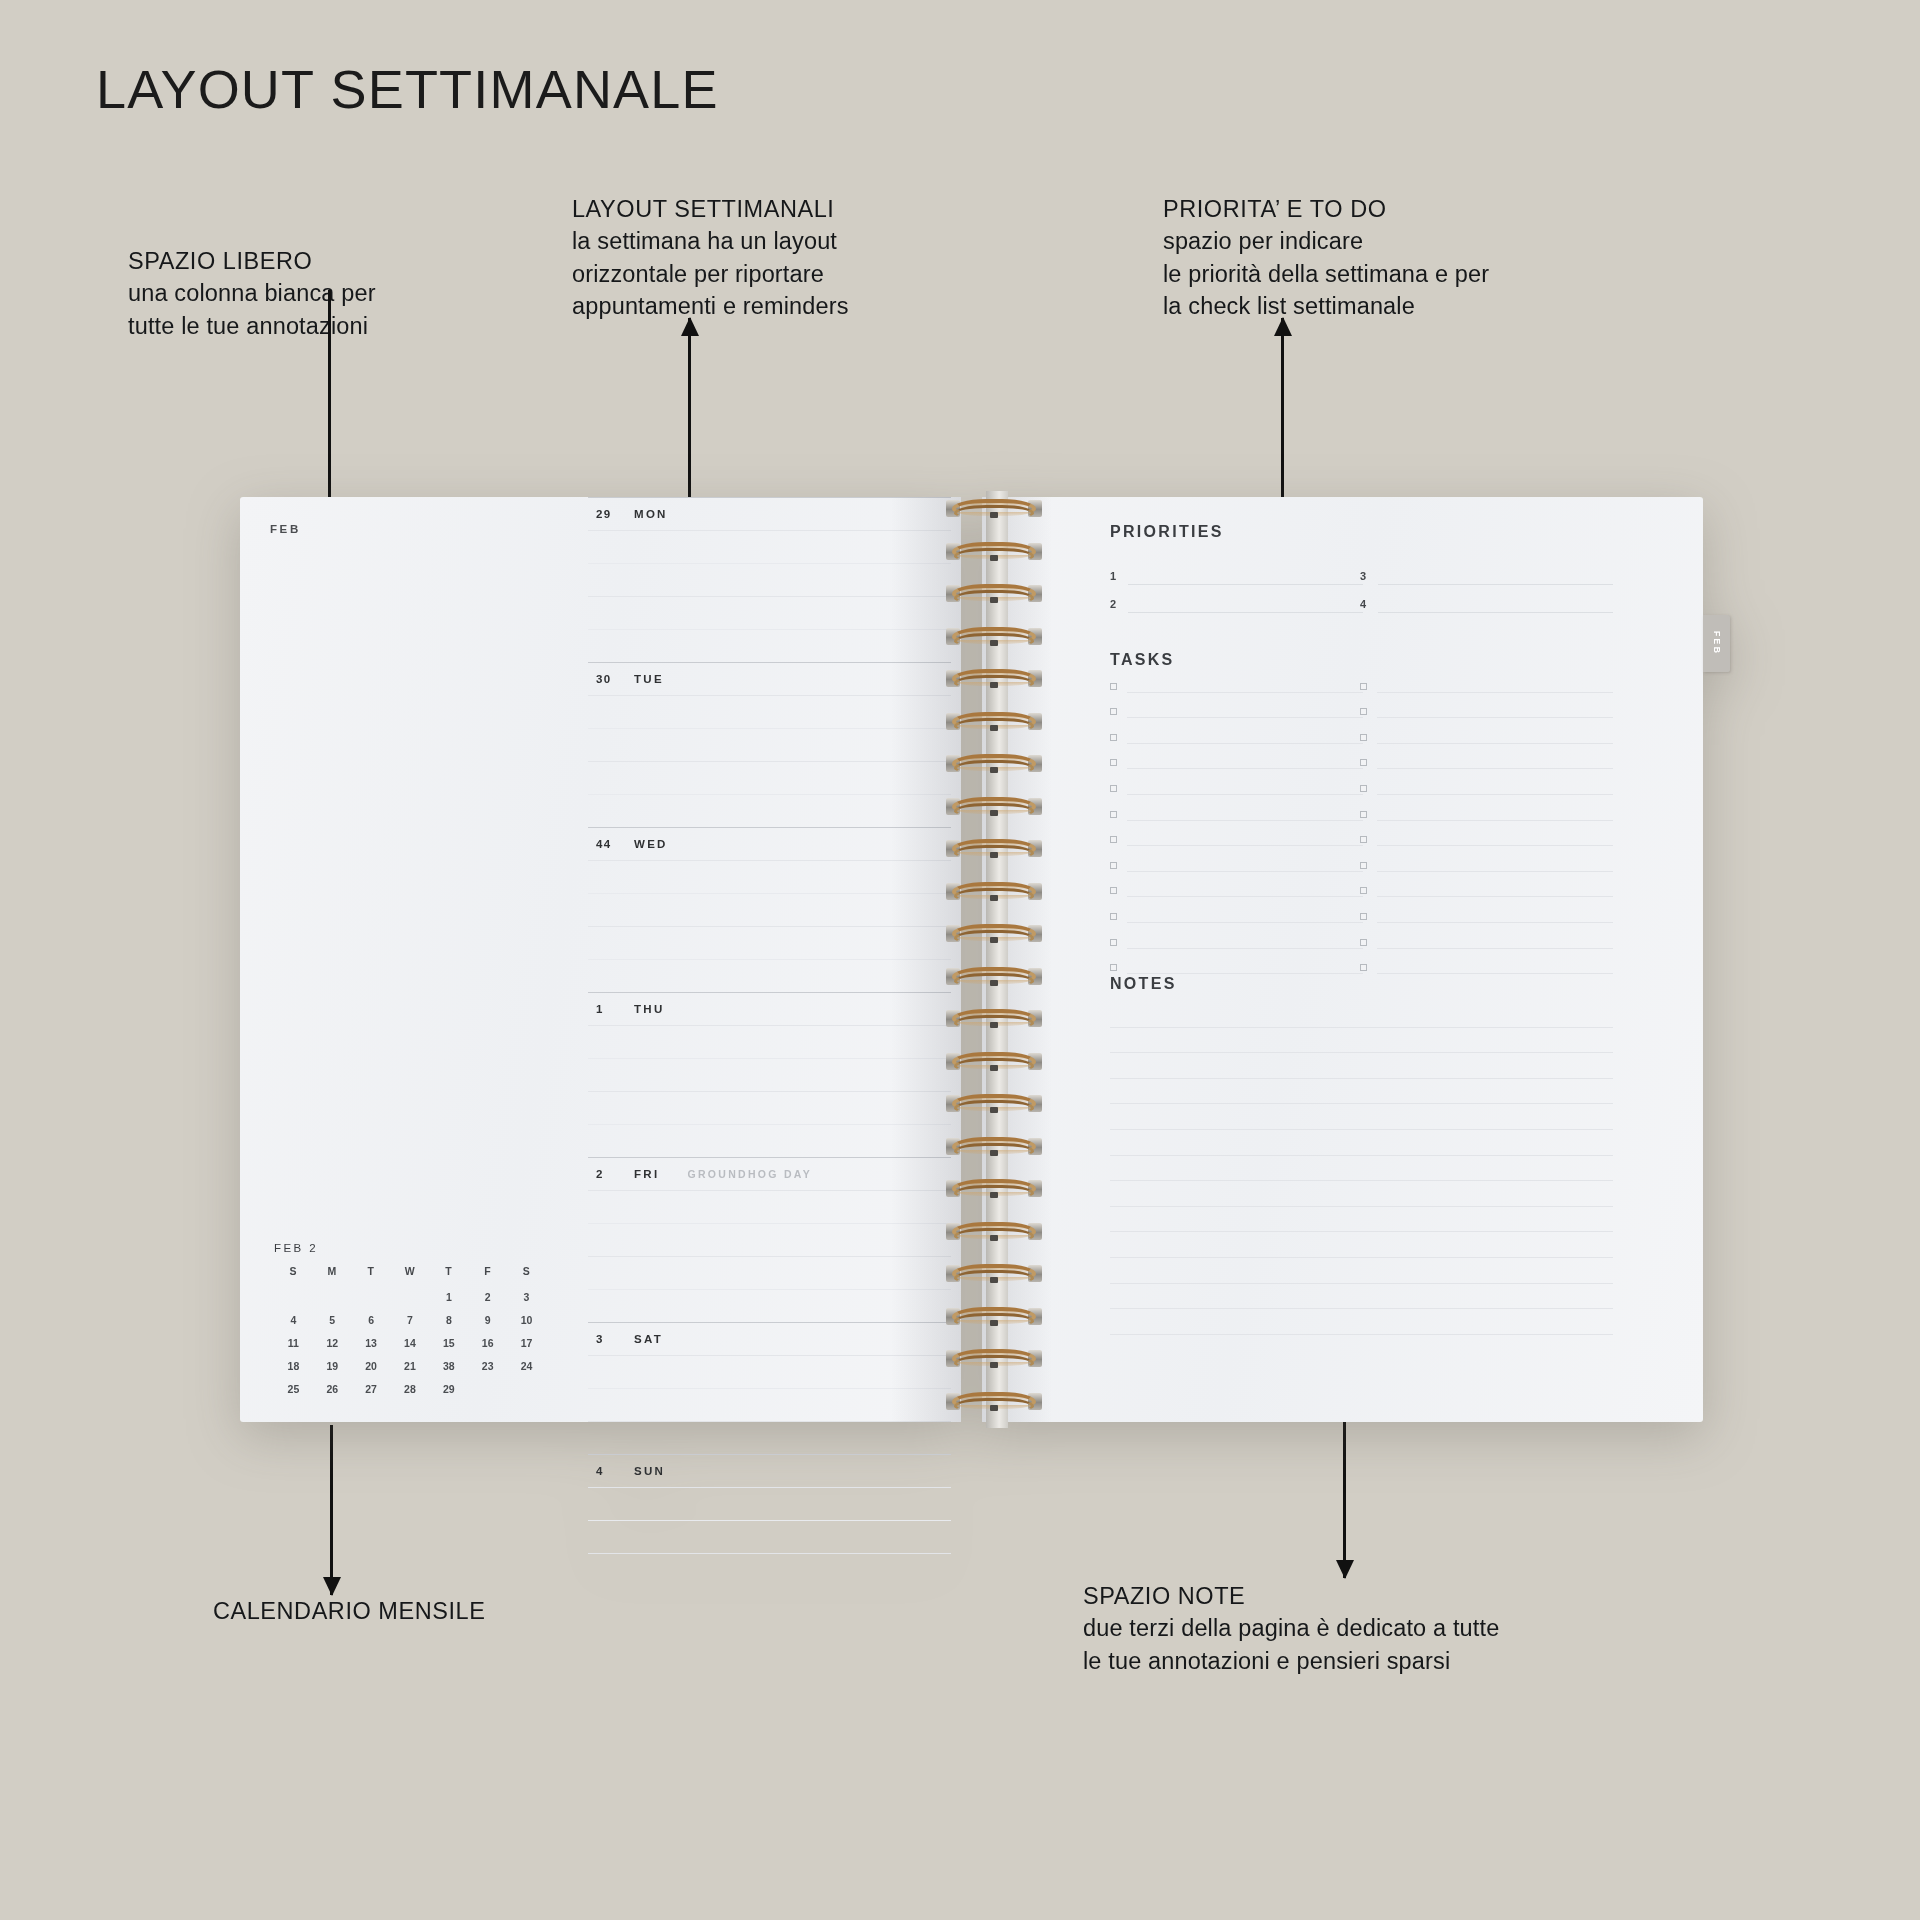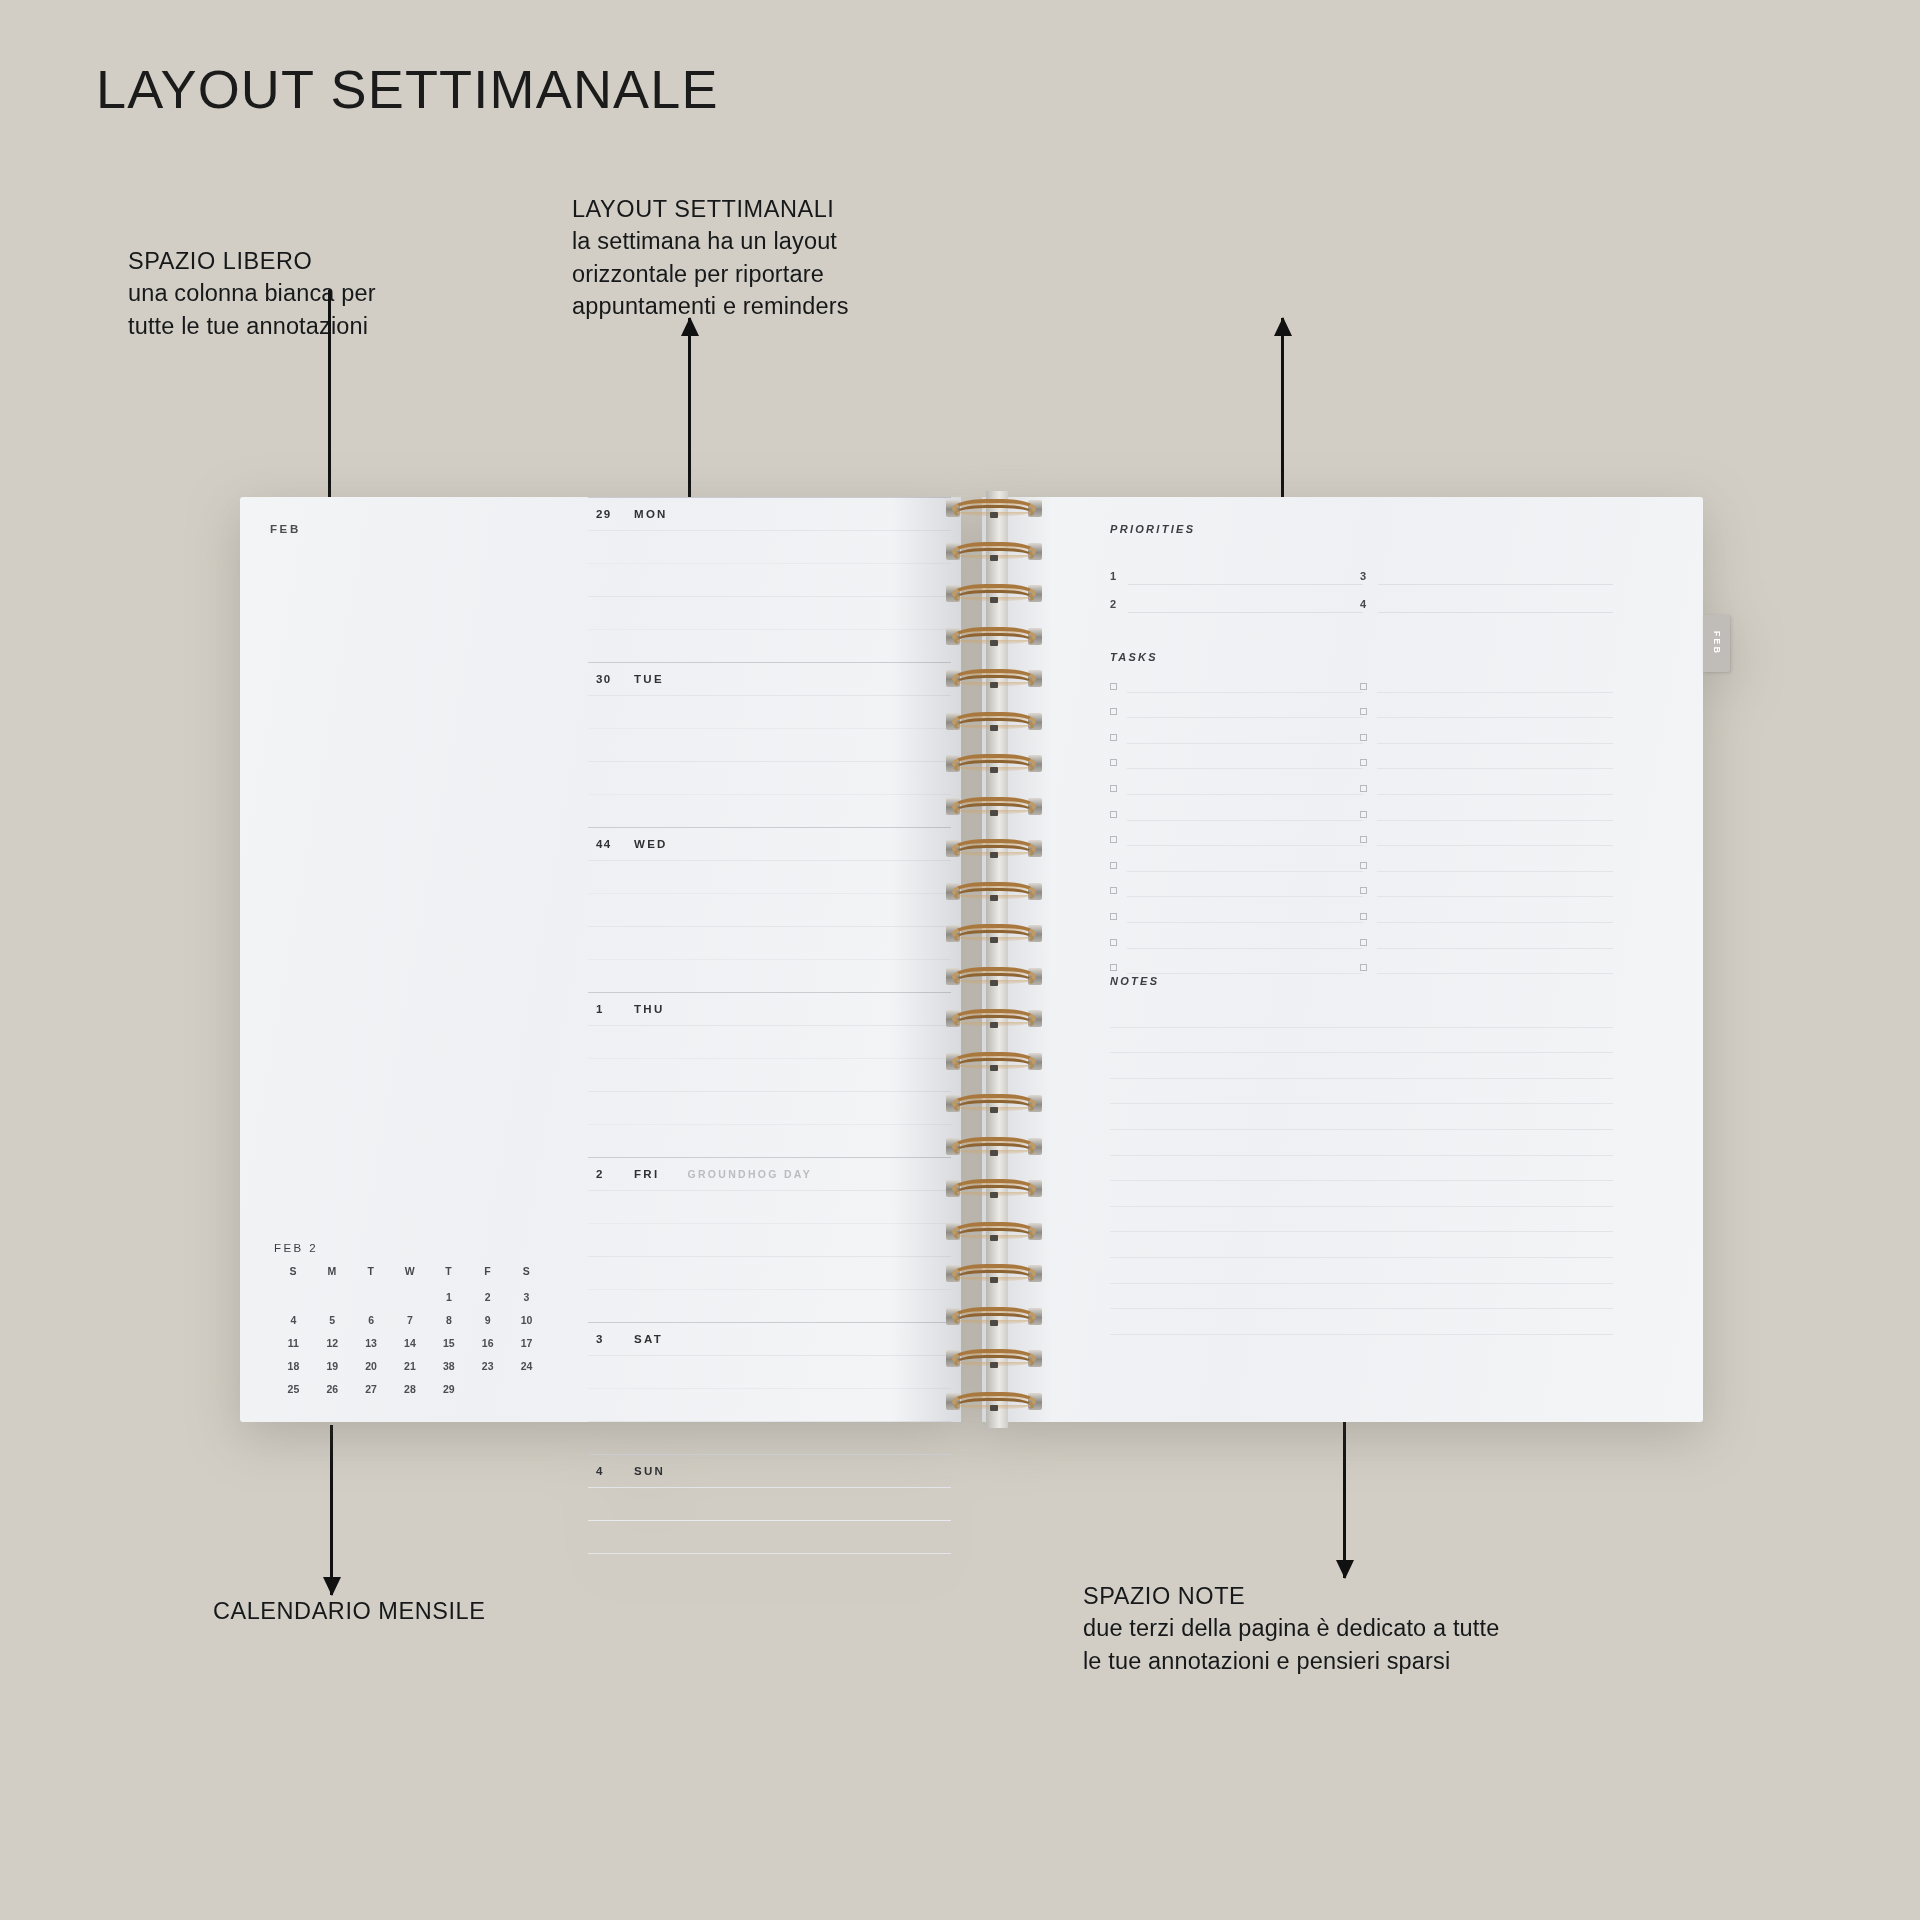--- a/index.html
+++ b/index.html
@@ -172,22 +172,22 @@
     font-size: 10.5px; font-weight: 700; letter-spacing: .6px;
     color:#45484c; padding-bottom: 9px; text-align:center;
   }
   #mini-cal td {
     font-size: 10.5px; font-weight: 700; color:#4a4d51;
     text-align:center; padding: 5.4px 0;
   }
 
   
   .sec-title {
-    position:absolute; font-size: 11px; font-weight: 700;
-    letter-spacing: 2.3px; color:#3a3d41;font-style:italic;
+    position:absolute; font-size: 16px; font-weight: 700;
+    letter-spacing: 2.3px; color:#3a3d41;
   }
   #rp { position:absolute; inset:0; }
   #t-priorities { left: 128px; top: 26px; }
   #t-tasks      { left: 128px; top: 140px; margin-top: 14px; }
   #t-notes      { left: 128px; top: 478px; }
 
   .prio-col { position:absolute; width: 253px; }
   #prio-left  { left: 128px; top: 60px; }
   #prio-right { left: 378px; top: 60px; }
   .prio-row { display:flex; align-items:flex-end; height: 28px; gap: 10px; }
@@ -247,20 +247,26 @@
     <div class="anno-head">LAYOUT SETTIMANALI</div>
     <div class="anno-line">la settimana ha un layout</div>
     <div class="anno-line">orizzontale per riportare</div>
     <div class="anno-line">appuntamenti e reminders</div>
   </div>
   <div class="arrow" id="arrow-layout-sett">
     <div class="shaft"></div>
       <div class="headup"></div>
   </div>
 
+  <div class="anno" id="anno-priorita">
+    <div class="anno-head">PRIORITA’ E TO DO</div>
+    <div class="anno-line">spazio per indicare</div>
+    <div class="anno-line">le priorità della settimana e per</div>
+    <div class="anno-line">la check list settimanale</div>
+  </div>
   <div class="arrow" id="arrow-priorita">
     <div class="shaft"></div>
       <div class="headup"></div>
   </div>
 
   <div class="anno" id="anno-calendario">
     <div class="anno-head">CALENDARIO MENSILE</div>
   </div>
   <div class="arrow" id="arrow-calendario">
     <div class="shaft"></div>

